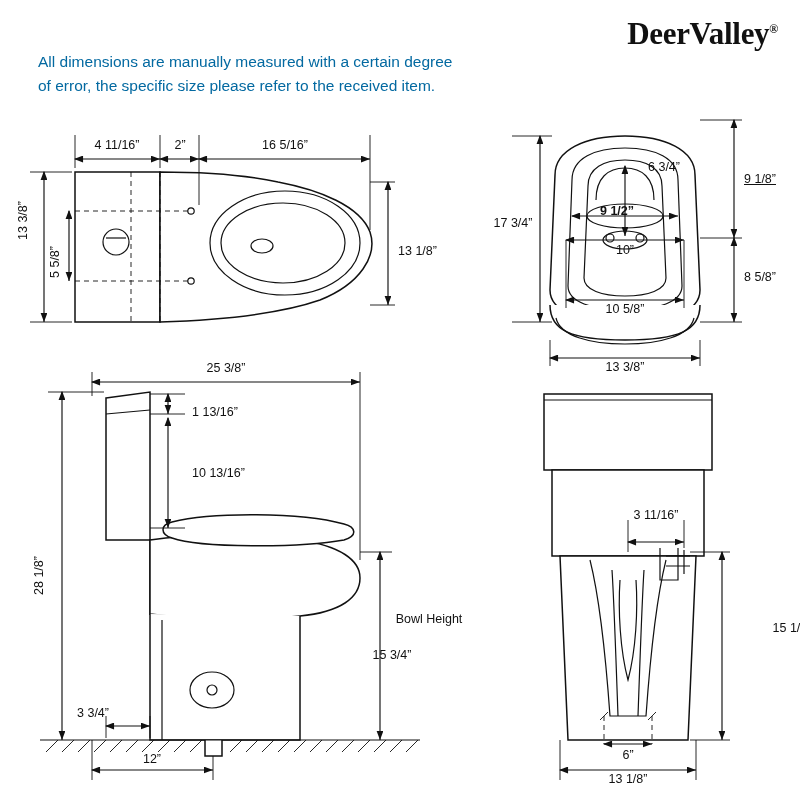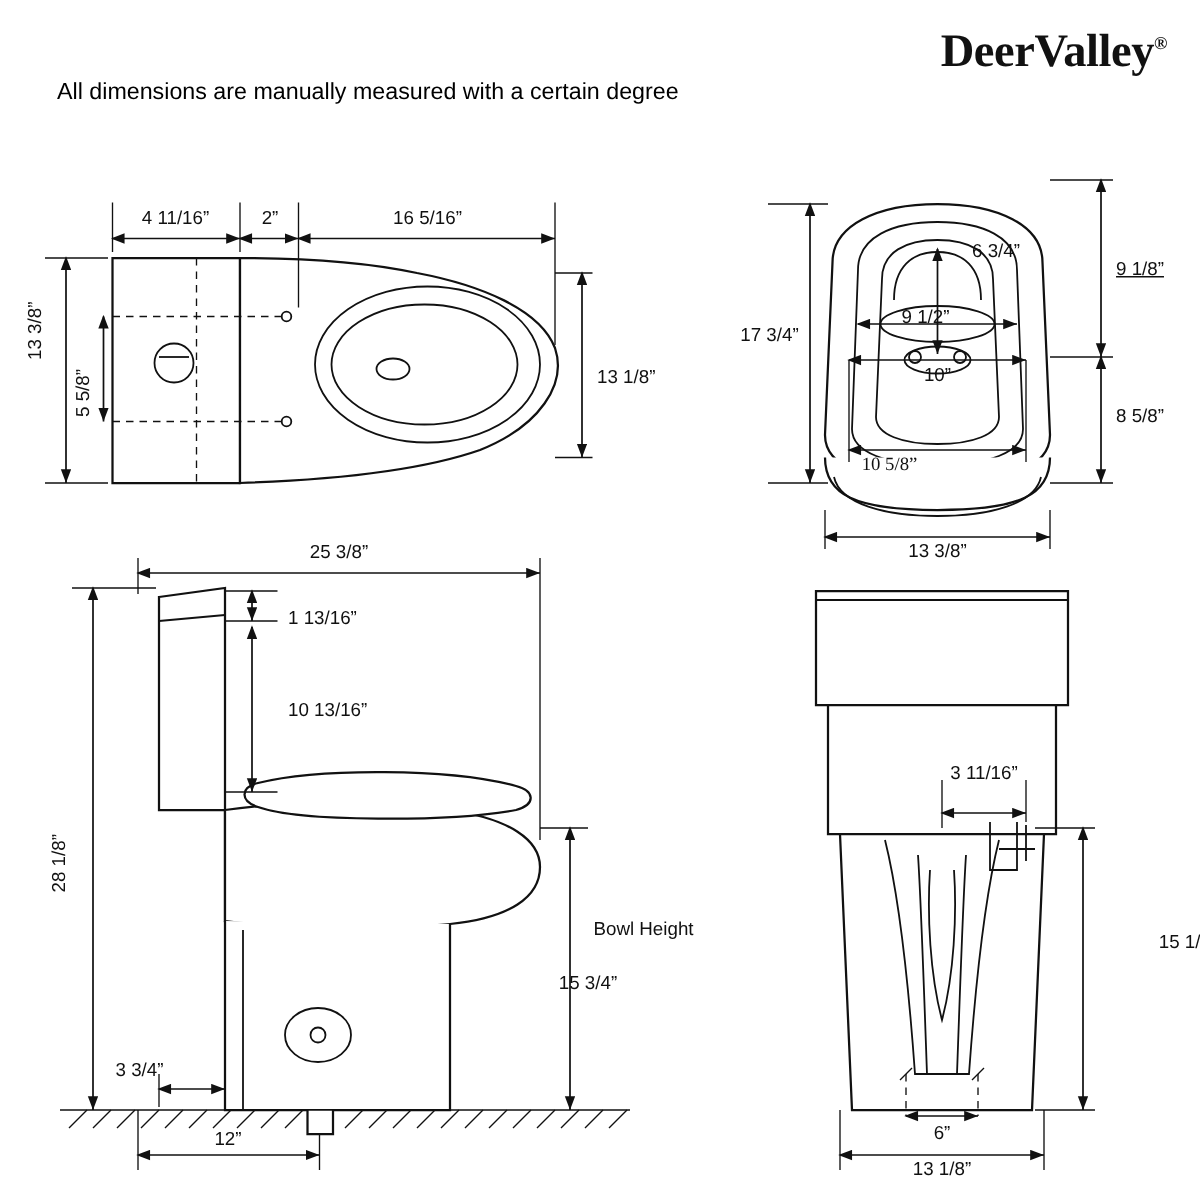--- a/index.html
+++ b/index.html
@@ -20,21 +20,21 @@
     font-size:31px;
     letter-spacing:-0.3px;
     color:#111;
     white-space:nowrap;
   }
   .brand sup{font-size:12px;vertical-align:super;font-weight:bold;}
   .note{
     position:absolute;
     left:38px;top:50px;
     width:500px;
-    color:#000000;
+    color:#0369a1;
     font-size:15.5px;
     line-height:1.55;
   }
   .lbl{
     position:absolute;
     font-size:12.5px;
     color:#111;
     white-space:nowrap;
   }
   .lbl.c{transform:translateX(-50%);}
@@ -49,20 +49,21 @@
 <body>
 
 <div id="sheet">
 
   <div class="brand">
     <span>DeerValley</span><sup>®</sup>
   </div>
 
   <div class="note">
     <div>All dimensions are manually measured with a certain degree</div>
+    <div>of error, the specific size please refer to the received item.</div>
   </div>
 
   <svg width="800" height="800">
     <defs>
       <marker id="ar" markerWidth="9" markerHeight="9" refX="8" refY="3" orient="auto" markerUnits="strokeWidth">
         <path d="M0,0 L8,3 L0,6 z" fill="#111"></path>
       </marker>
       <marker id="arS" markerWidth="9" markerHeight="9" refX="1" refY="3" orient="auto" markerUnits="strokeWidth">
         <path d="M8,0 L0,3 L8,6 z" fill="#111"></path>
       </marker>
@@ -266,24 +267,24 @@
   <div class="lbl c" style="left:117px;top:138px;">4 11/16”</div>
   <div class="lbl c" style="left:180px;top:138px;">2”</div>
   <div class="lbl c" style="left:285px;top:138px;">16 5/16”</div>
   <div class="lbl" style="left:16px;top:240px;transform:rotate(-90deg);transform-origin:left top;white-space:nowrap;">13 3/8”</div>
   <div class="lbl" style="left:48px;top:278px;transform:rotate(-90deg);transform-origin:left top;">5 5/8”</div>
   <div class="lbl" style="left:398px;top:244px;">13 1/8”</div>
 
   <div class="lbl c" style="left:664px;top:160px;">6 3/4”</div>
   <div class="lbl c" style="left:760px;top:172px;text-decoration:underline;">9 1/8”</div>
   <div class="lbl c" style="left:513px;top:216px;text-align:right;">17 3/4”</div>
-  <div class="lbl c" style="left:617px;top:204px;">9 1/2”</div>
+  <div class="lbl c" style="left:617px;top:204px;font-weight:bold;">9 1/2”</div>
   <div class="lbl c" style="left:625px;top:243px;">10”</div>
   <div class="lbl c" style="left:760px;top:270px;">8 5/8”</div>
-  <div class="lbl c" style="left:593px;top:302px;font-family:Liberation Serif, serif;">10 5/8”</div>
+  <div class="lbl c" style="left:625px;top:302px;">10 5/8”</div>
   <div class="lbl c" style="left:625px;top:360px;">13 3/8”</div>
 
   <div class="lbl c" style="left:226px;top:361px;">25 3/8”</div>
   <div class="lbl" style="left:192px;top:405px;">1 13/16”</div>
   <div class="lbl" style="left:192px;top:466px;">10 13/16”</div>
   <div class="lbl" style="left:32px;top:595px;transform:rotate(-90deg);transform-origin:left top;">28 1/8”</div>
   <div class="lbl c" style="left:392px;top:612px;margin-left:37px;">Bowl Height</div>
   <div class="lbl c" style="left:392px;top:648px;text-align:right;">15 3/4”</div>
   <div class="lbl c" style="left:93px;top:706px;">3 3/4”</div>
   <div class="lbl c" style="left:152px;top:752px;">12”</div>

